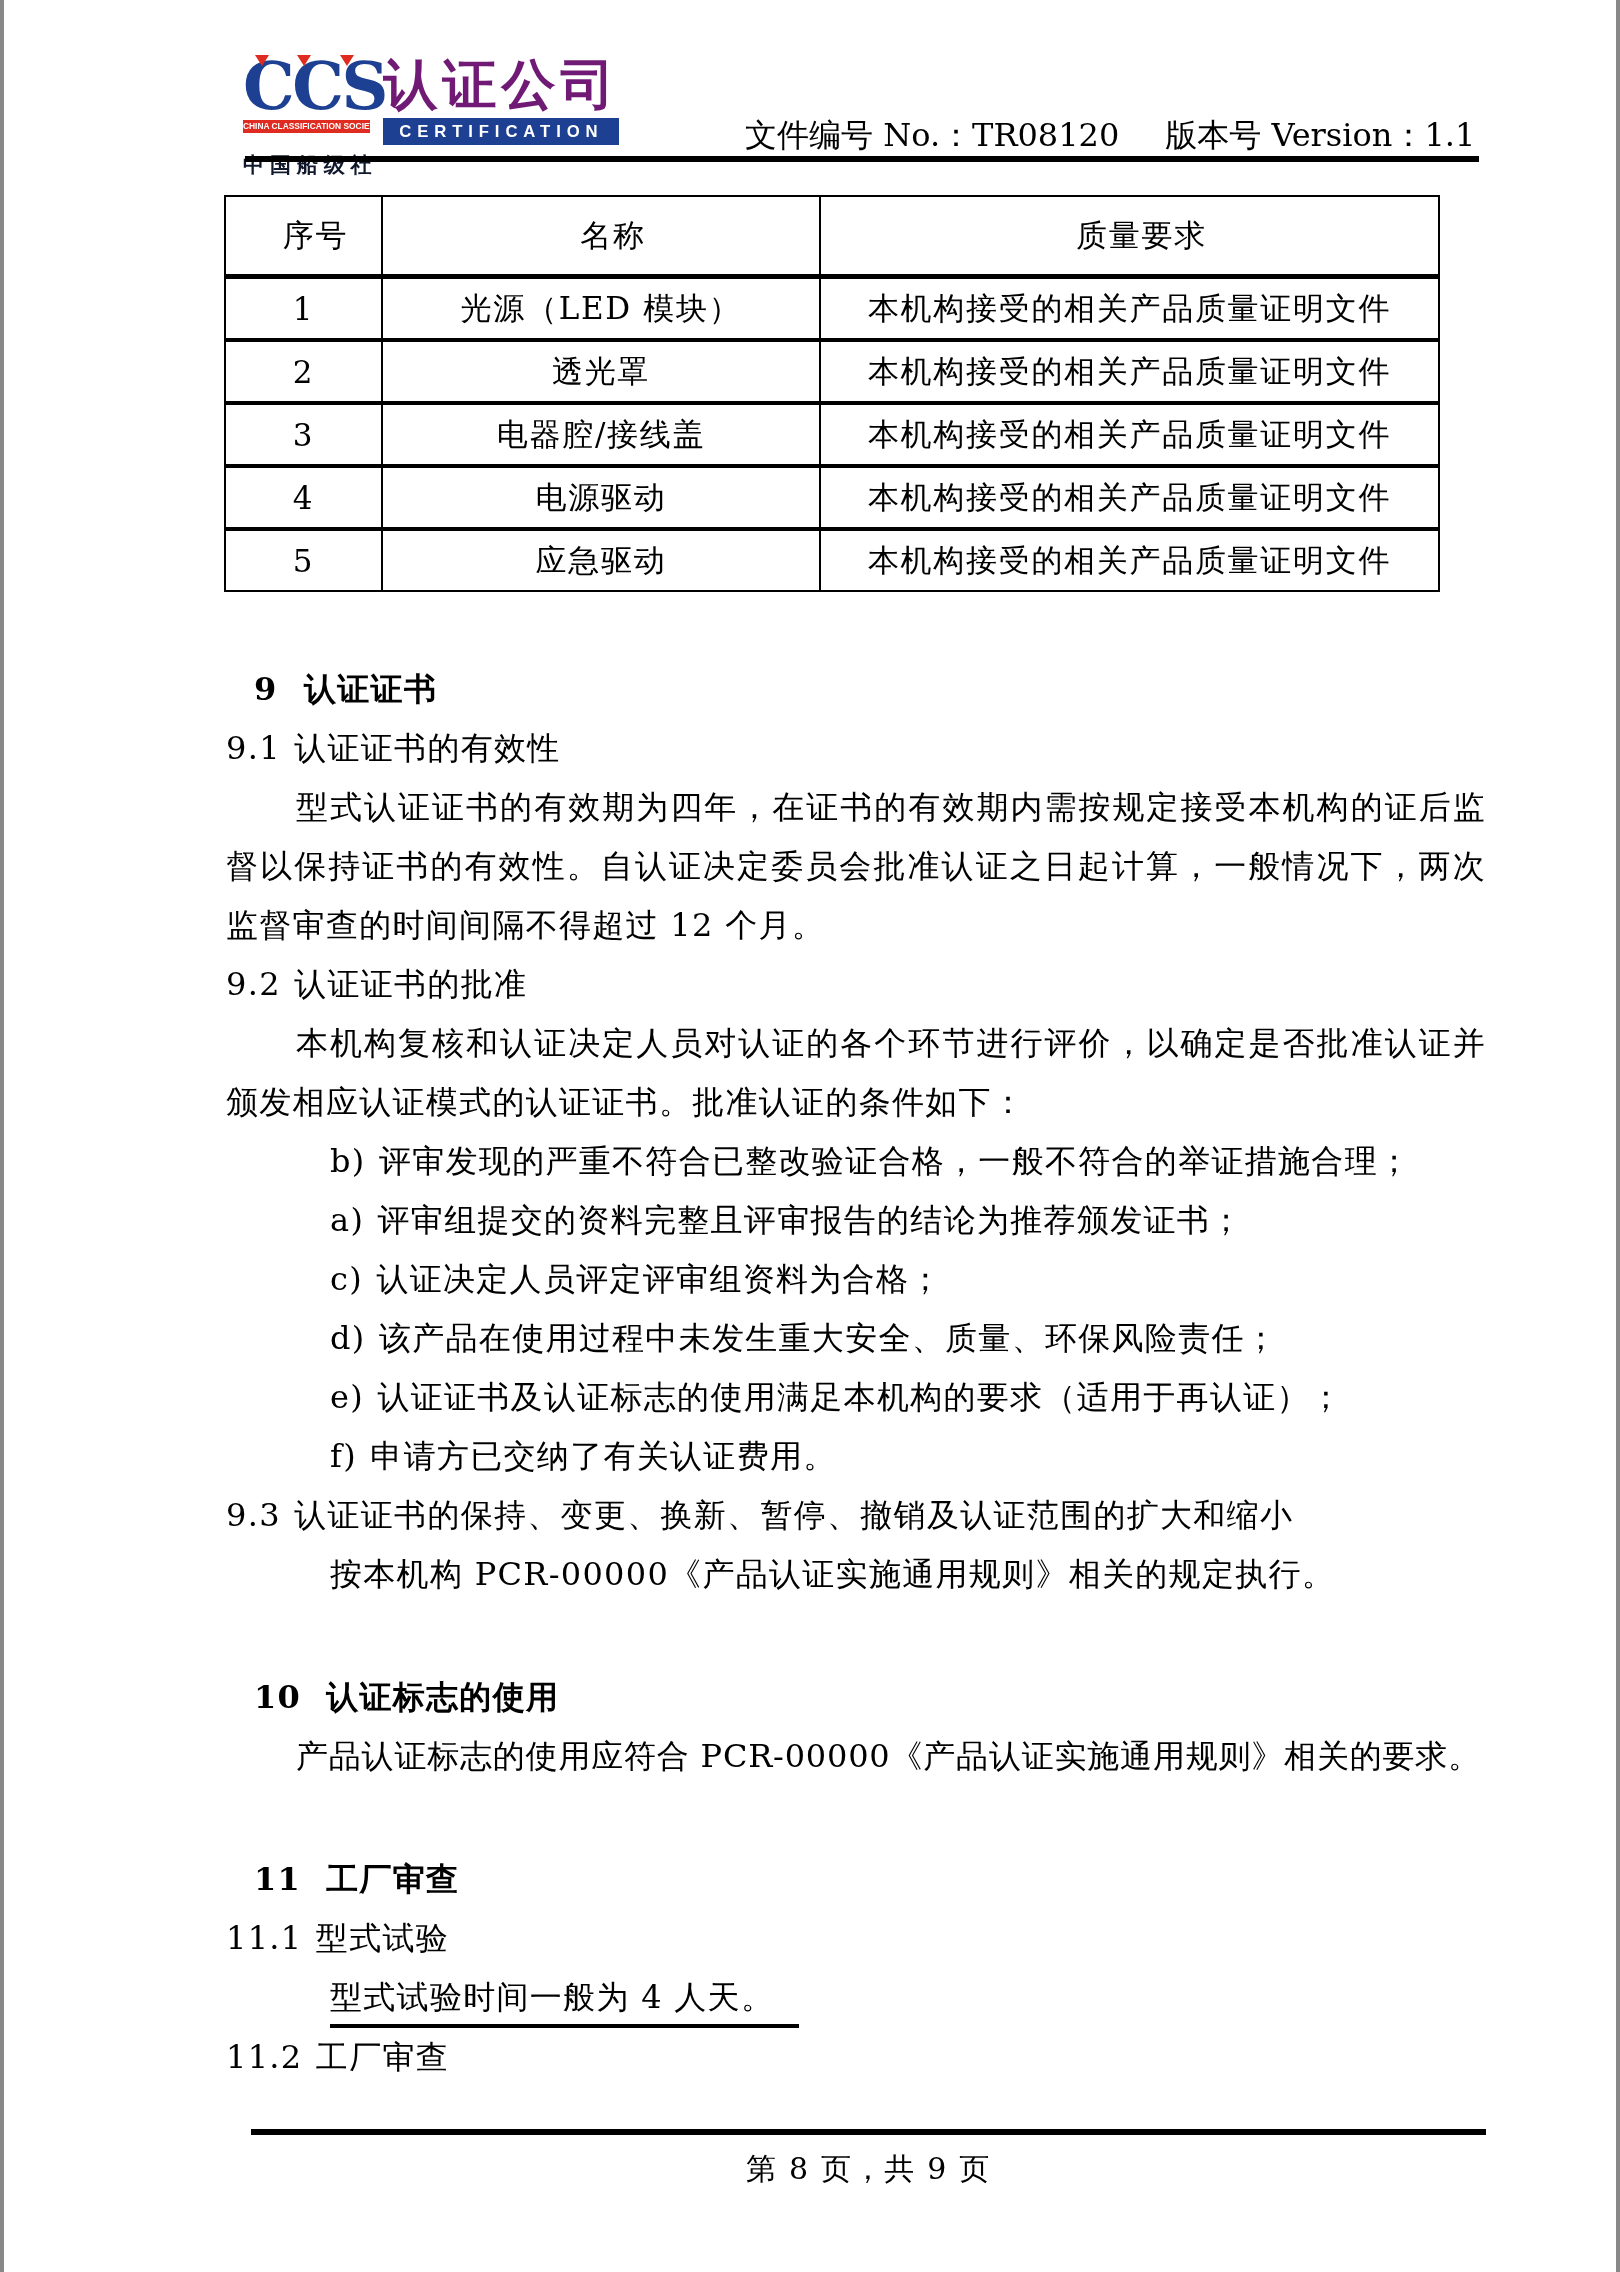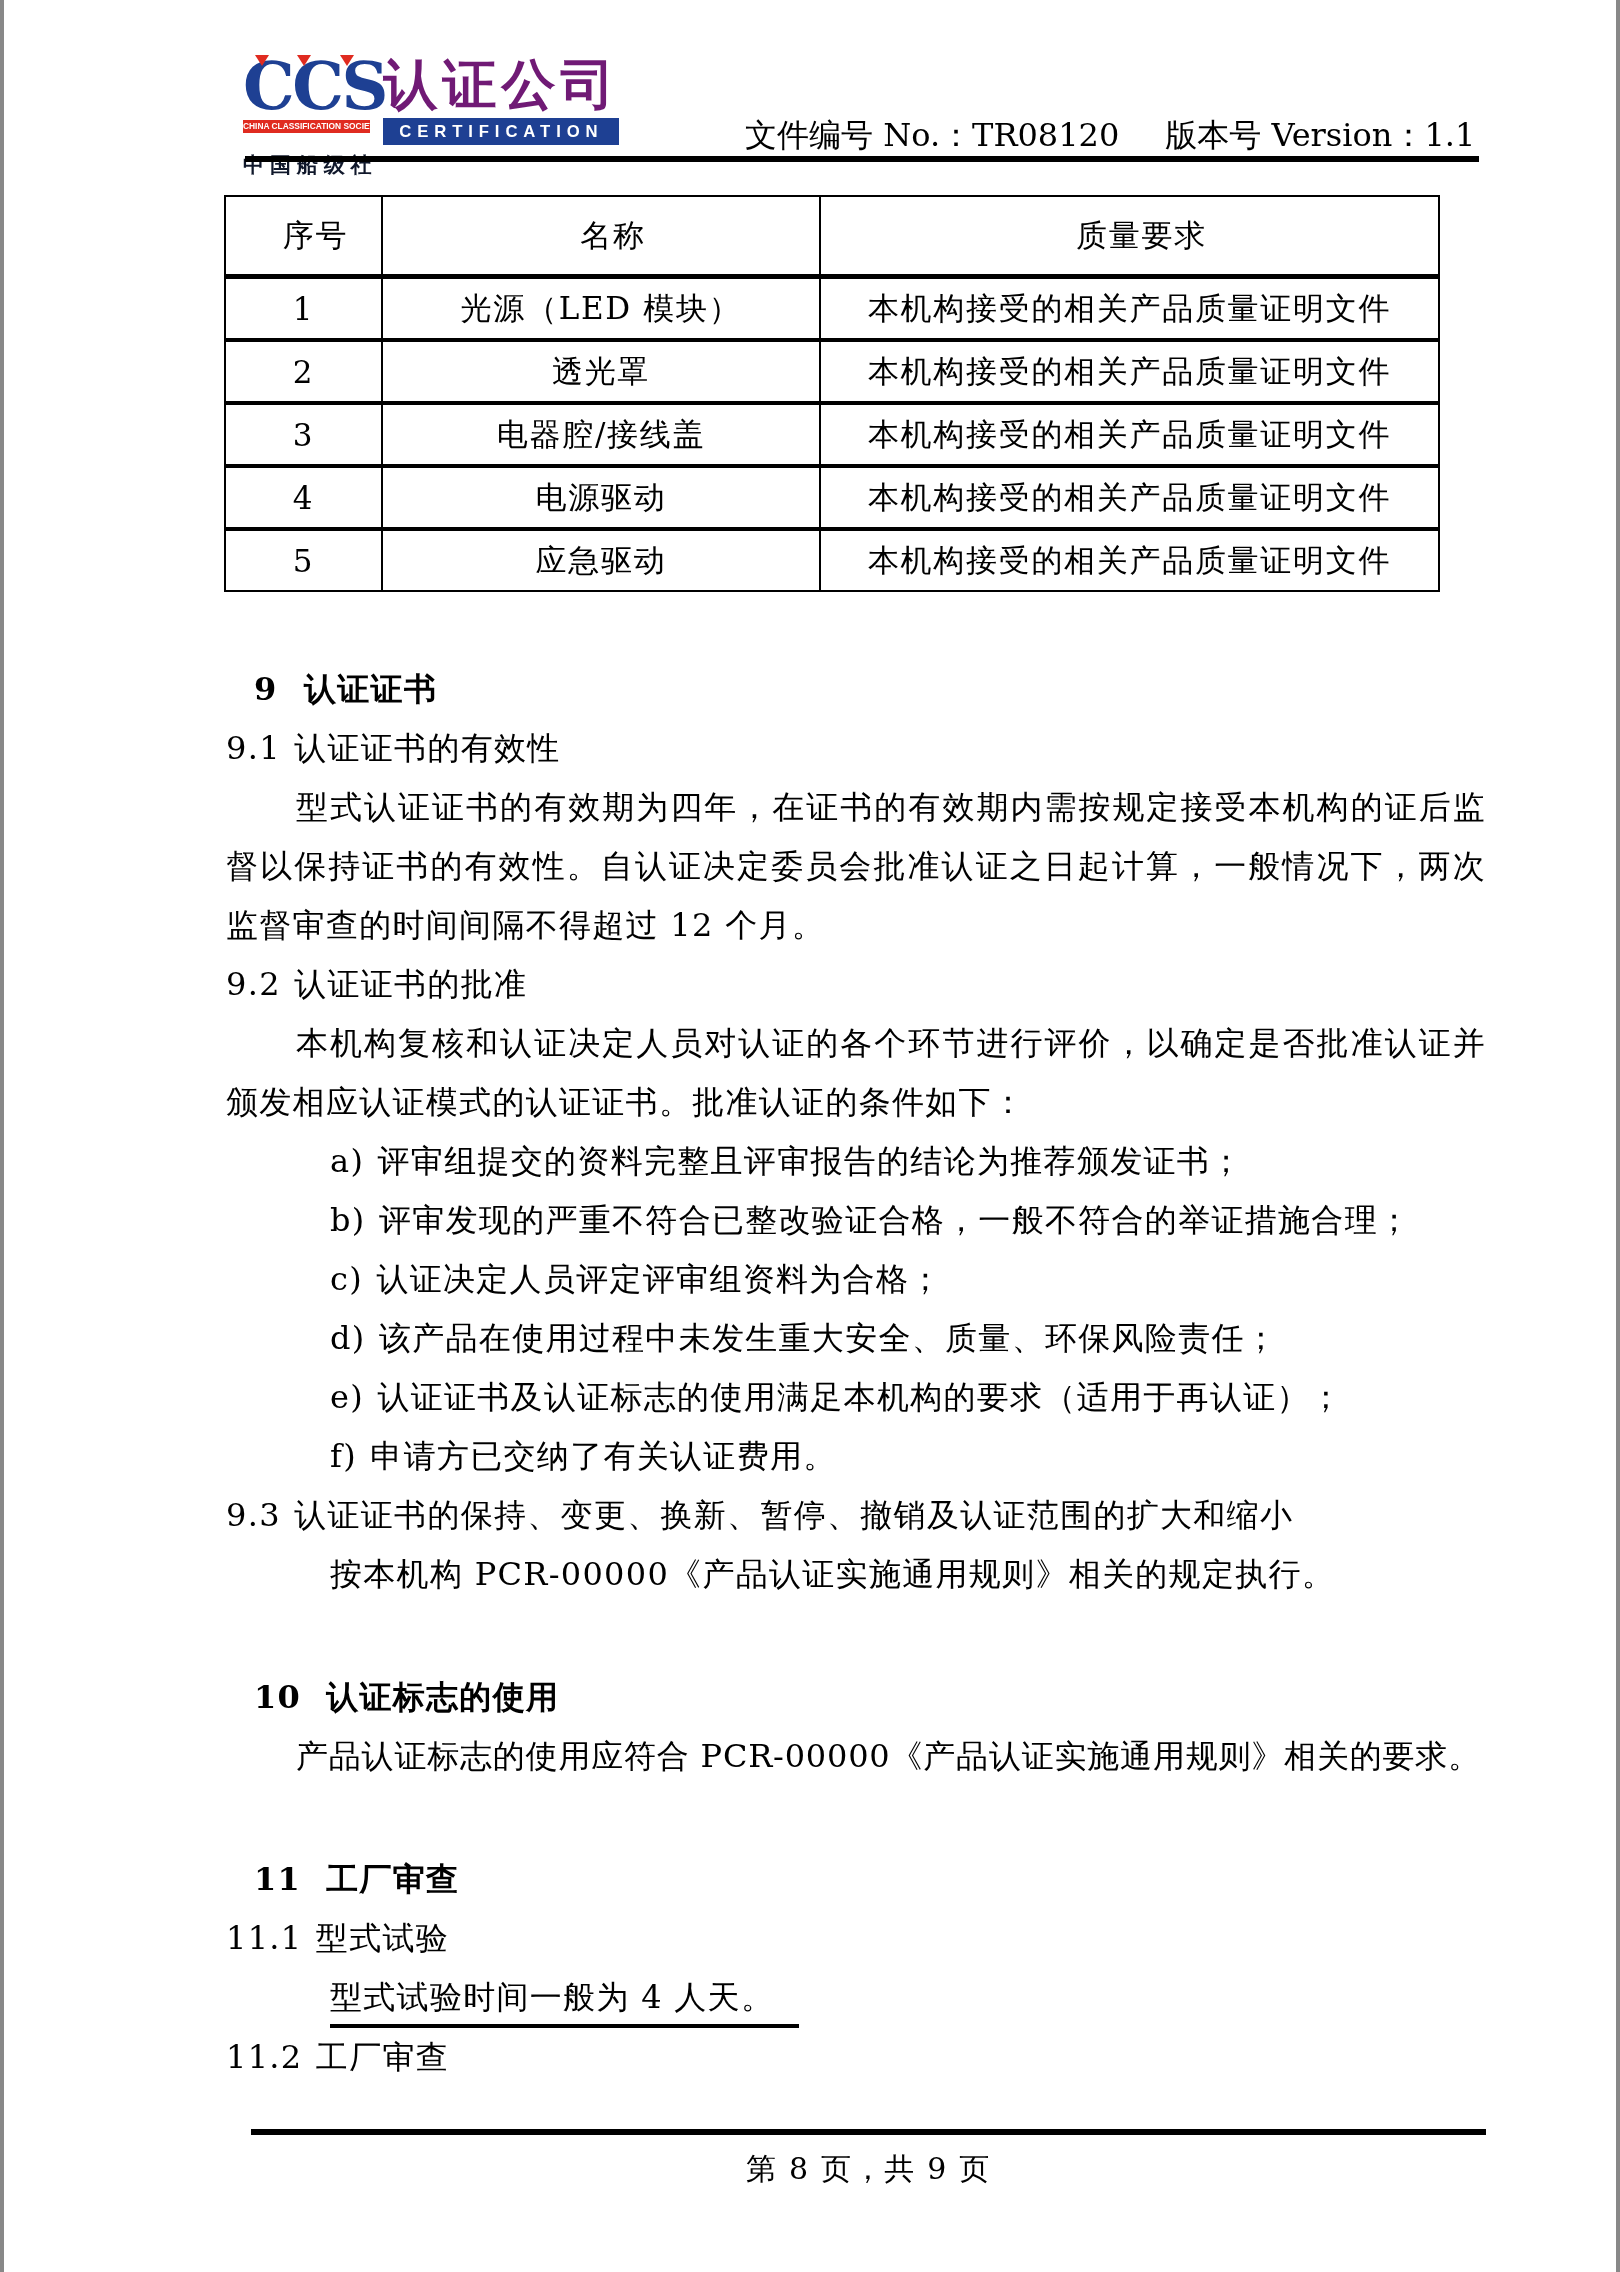--- a/index.html
+++ b/index.html
@@ -173,24 +173,24 @@
 
     <p class="para">型式认证证书的有效期为四年，在证书的有效期内需按规定接受本机构的证后监督以保持证书的有效性。自认证决定委员会批准认证之日起计算，一般情况下，两次监督审查的时间间隔不得超过 12 个月。</p>
 
     <div class="line h-sub">
       <span class="num">9.2</span><span>认证证书的批准</span>
     </div>
 
     <p class="para">本机构复核和认证决定人员对认证的各个环节进行评价，以确定是否批准认证并颁发相应认证模式的认证证书。批准认证的条件如下：</p>
 
     <div class="line ml li">
+      <span class="marker">b)</span><span>评审发现的严重不符合已整改验证合格，一般不符合的举证措施合理；</span>
+    </div>
+    <div class="line ml li">
       <span class="marker">a)</span><span>评审组提交的资料完整且评审报告的结论为推荐颁发证书；</span>
-    </div>
-    <div class="line ml li">
-      <span class="marker">b)</span><span>评审发现的严重不符合已整改验证合格，一般不符合的举证措施合理；</span>
     </div>
     <div class="line ml li">
       <span class="marker">c)</span><span>认证决定人员评定评审组资料为合格；</span>
     </div>
     <div class="line ml li">
       <span class="marker">d)</span><span>该产品在使用过程中未发生重大安全、质量、环保风险责任；</span>
     </div>
     <div class="line ml li">
       <span class="marker">e)</span><span>认证证书及认证标志的使用满足本机构的要求（适用于再认证）；</span>
     </div>

